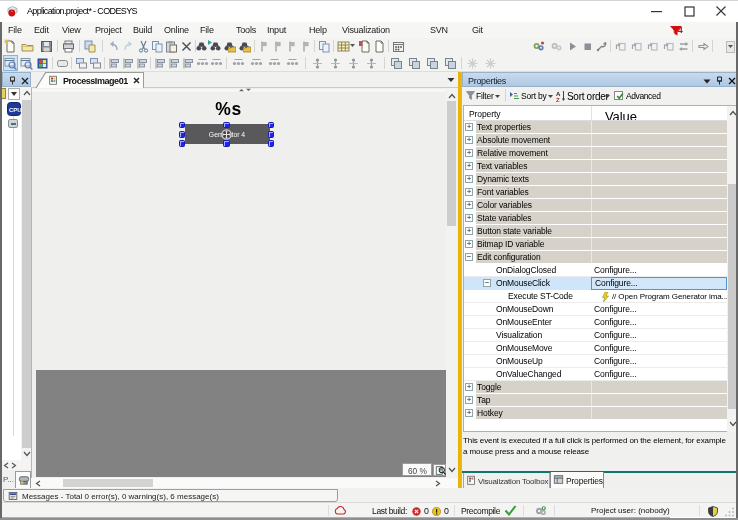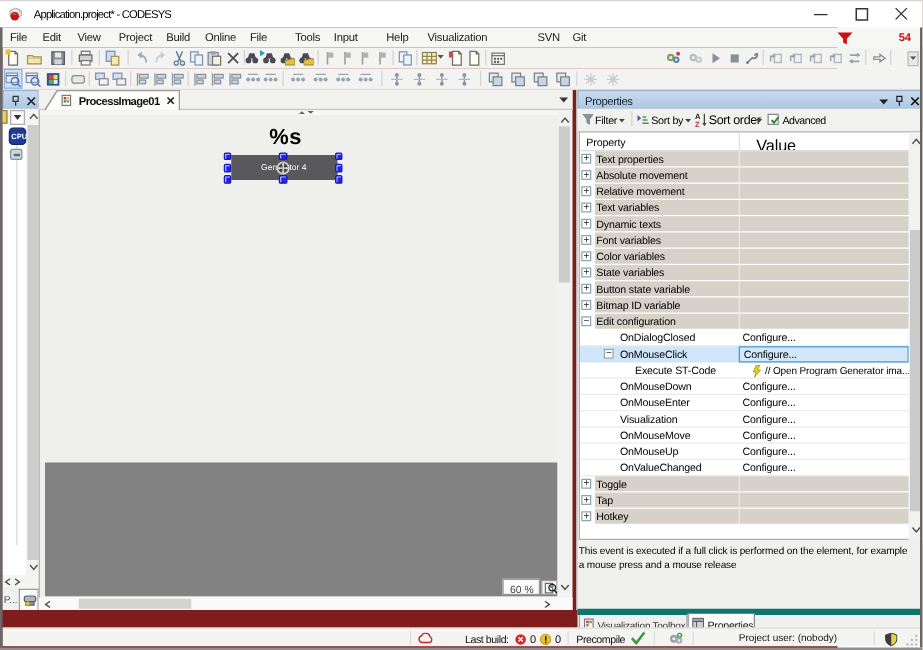--- a/index.html
+++ b/index.html
@@ -1,19 +1,19 @@
 <!DOCTYPE html>
 <html><head>
 <meta charset="utf-8">
 <style>
 * { margin:0; padding:0; box-sizing:border-box; }
 html,body { width:738px; height:520px; overflow:hidden; background:#fff; }
 body { font-family:"Liberation Sans", sans-serif; font-size:9px; color:#000; position:relative; }
 .abs { position:absolute; }
-#win { position:absolute; left:0; top:0; width:670px; height:520px; background:#7f1d1d; }
+#win { position:absolute; left:0; top:0; width:670px; height:520px; background:#eab308; }
 #titlebar { position:absolute; left:0; top:0; width:738px; height:22px; background:#ffffff; border-top:1px solid #d5d5d5; }
 #menubar { position:absolute; left:0; top:22px; width:738px; height:16px; background:#f6f6f5; }
 .mi { position:absolute; top:3px; font-size:9px; letter-spacing:-0.2px; color:#1a1a1a; }
 #tb1 { position:absolute; left:2px; top:38px; width:734px; height:17px; background:#f3f3f2; }
 #tb2 { position:absolute; left:2px; top:55px; width:734px; height:17px; background:#f3f3f2; border-bottom:1px solid #dddddd; }
 .ic { position:absolute; top:2px; width:13px; height:13px; }
 .sep { position:absolute; top:2px; width:1px; height:12px; background:#d4d4d4; }
 #main { position:absolute; left:0; top:72px; width:738px; height:416px; }
 .phead { height:15px; background:linear-gradient(#c9daee,#aec8e3); border:1px solid #9ab1c9; }
 .edge { position:absolute; background:#6a6a6a; }
@@ -225,25 +225,25 @@
     <span class="mi" style="left:62px">View</span>
     <span class="mi" style="left:95px">Project</span>
     <span class="mi" style="left:133px">Build</span>
     <span class="mi" style="left:164px">Online</span>
     <span class="mi" style="left:200px">File</span>
     <span class="mi" style="left:236px">Tools</span>
     <span class="mi" style="left:267px">Input</span>
     <span class="mi" style="left:309px">Help</span>
     <span class="mi" style="left:342px">Visualization</span>
     <span class="mi" style="left:430px">SVN</span>
-    <span class="mi" style="left:458px">Git</span>
+    <span class="mi" style="left:472px">Git</span>
     <svg class="abs" style="left:669px;top:3px" width="14" height="11" viewBox="0 0 14 11">
         <path d="M1 1h12L8.5 6v4.5L5.5 9V6z" fill="#cc1111"></path>
       </svg>
-    <span class="mi" style="left:719px;color:#cc1111;font-weight:bold">54</span>
+    <span class="mi" style="left:673px;color:#cc1111;font-weight:bold">54</span>
   </div>
   <div id="tb1">
     <svg class="ic" style="left:2px">
         <use href="#page"></use>
       </svg>
     <svg class="abs" style="left:2px;top:1px" width="5" height="5" viewBox="0 0 5 5">
         <path d="M2.5 0v5M0 2.5h5M0.6 0.6l3.8 3.8M4.4 0.6L0.6 4.4" stroke="#e8c020" stroke-width="0.9"></path>
       </svg>
     <svg class="ic" style="left:19px">
         <use href="#folder"></use>
@@ -790,37 +790,45 @@
           <svg class="abs" style="left:1.5px;top:315px" width="8" height="6" viewBox="0 0 8 6">
               <path d="M1 1l3 3.5L7 1" stroke="#505050" stroke-width="1.2" fill="none"></path>
             </svg>
         </div>
       </div>
 
       <div class="abs" style="left:1px;top:361px;width:274px;height:38px;background:#f0f0ef;font-size:9.2px;color:#000">
         <div class="abs" style="left:0px;top:3px;width:276px;line-height:10.5px;font-size:8px;letter-spacing:-0.1px">This event is executed if a full click is performed on the element, for example<br>a mouse press and a mouse release</div>
       </div>
 
-      <div class="abs" style="left:0;top:415px;width:275px;height:17px;background:#f0f0ef;border-top:5px solid #0f766e">
+      <div class="abs" style="left:0;top:399px;width:275px;height:17px;background:#f0f0ef;border-top:2px solid #0f766e">
         <div class="abs" style="left:1px;top:0;width:87px;height:16px;background:#f0f0ef;border:1px solid #a8a8a8;border-top:none">
           <svg class="abs" style="left:2px;top:1.5px" width="11" height="11" viewBox="0 0 13 13">
               <rect x="2" y="1.5" width="8" height="9.5" fill="#fdfdf4" stroke="#6b6b6b"></rect>
               <rect x="3.5" y="3" width="2.4" height="2.4" fill="#c04040"></rect>
               <rect x="6.4" y="3" width="2.4" height="2.4" fill="#888"></rect>
               <rect x="3.5" y="6" width="2.4" height="2.4" fill="#888"></rect>
             </svg>
           <span class="abs" style="left:14px;top:4px;font-size:8px;letter-spacing:-0.2px;color:#333;white-space:nowrap">Visualization Toolbox</span>
         </div>
         <div class="abs" style="left:88px;top:-1px;width:54px;height:17px;background:#fcfcfb;border:1px solid #8a8a8a;border-top:none">
           <svg class="abs" style="left:2px;top:2px" width="11" height="11" viewBox="0 0 13 13">
               <use href="#proptab"></use>
             </svg>
           <span class="abs" style="left:15px;top:4px;font-size:8.5px;letter-spacing:-0.2px;color:#111">Properties</span>
         </div>
       </div>
+    </div>
+  </div>
+  <div id="msgbar">
+    <div class="abs" style="left:1px;top:0.5px;width:335px;height:13px;background:#f5f5f4;border:1px solid #9e9e9e;border-radius:0 0 3px 3px">
+      <svg class="abs" style="left:4px;top:1px" width="10" height="10" viewBox="0 0 13 13">
+          <use href="#msgicon"></use>
+        </svg>
+      <span class="abs" style="left:18px;top:2.5px;font-size:8px;color:#222;white-space:nowrap">Messages - Total 0 error(s), 0 warning(s), 6 message(s)</span>
     </div>
   </div>
   <div id="statusbar">
     <div class="ssep" style="left:326px"></div>
     <svg class="abs" style="left:332px;top:3px" width="13" height="9" viewBox="0 0 13 9">
         <path d="M3.5 8A2.8 2.8 0 013.2 2.6 3.6 3.6 0 0110 3.4 2.5 2.5 0 019.8 8z" fill="none" stroke="#cc2222" stroke-width="1.1"></path>
       </svg>
     <span class="stxt" style="left:370px;font-size:8.5px;letter-spacing:-0.35px">Last build:</span>
     <svg class="abs" style="left:410px;top:3.5px" width="9" height="9">
         <circle cx="4.5" cy="4.5" r="4.2" fill="#d02a2a"></circle>

